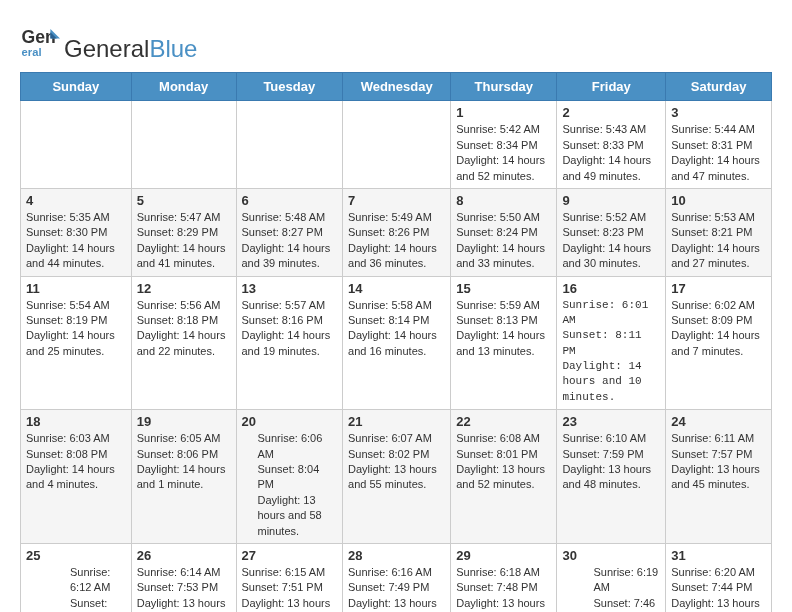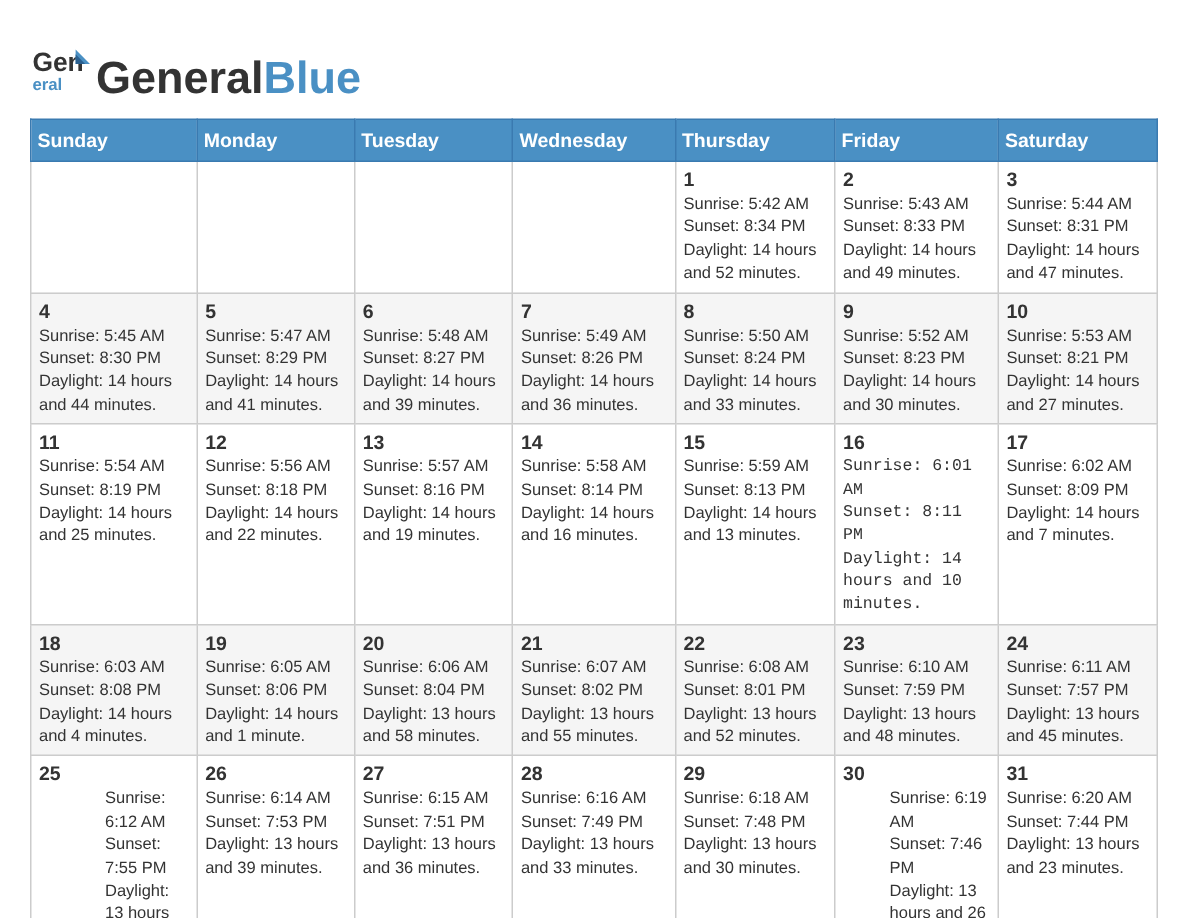--- a/index.html
+++ b/index.html
@@ -14,22 +14,22 @@
       display: flex;
       justify-content: space-between;
       align-items: flex-start;
       margin-bottom: 10px;
     }
     .logo {
       display: flex;
       align-items: center;
     }
     .logo-text {
-      font-size: 30px;
-      font-weight: bold;
+      font-size: 24px;
+      font-weight: normal;
       color: #333;
       line-height: 1.1;
       margin-top: 16px;
     }
     .logo-text span {
       color: #4a90c4;
     }
     .logo-icon {
       width: 40px;
       height: 40px;
@@ -50,21 +50,21 @@
     table {
       width: 100%;
       border-collapse: collapse;
     }
     thead tr th {
       background-color: #4a90c4;
       color: white;
       font-size: 13px;
       font-weight: bold;
       padding: 6px 4px;
-      text-align: left;
+      text-align: center;
       border: 1px solid #3a7ab0;
     }
     tbody tr td {
       border: 1px solid #ccc;
       vertical-align: top;
       padding: 4px 5px;
       font-size: 10.5px;
       color: #333;
       width: 113px;
       min-height: 80px;
@@ -141,21 +141,21 @@
         <td>
           <div class="day-num">3</div>
           <div class="day-info" style="white-space: pre-line;">Sunrise: 5:44 AM
 Sunset: 8:31 PM
 Daylight: 14 hours and 47 minutes.</div>
         </td>
       </tr>
       <tr>
         <td>
           <div class="day-num">4</div>
-          <div class="day-info" style="white-space: pre-line;">Sunrise: 5:45 AM
+          <div class="day-info" style="white-space: pre-line;">Sunrise: 5:35 AM
 Sunset: 8:30 PM
 Daylight: 14 hours and 44 minutes.</div>
         </td>
         <td>
           <div class="day-num">5</div>
           <div class="day-info" style="white-space: pre-line;">Sunrise: 5:47 AM
 Sunset: 8:29 PM
 Daylight: 14 hours and 41 minutes.</div>
         </td>
         <td>
@@ -241,21 +241,21 @@
 Daylight: 14 hours and 4 minutes.</div>
         </td>
         <td>
           <div class="day-num">19</div>
           <div class="day-info" style="white-space: pre-line;">Sunrise: 6:05 AM
 Sunset: 8:06 PM
 Daylight: 14 hours and 1 minute.</div>
         </td>
         <td>
           <div class="day-num">20</div>
-          <div class="day-info" style="white-space: pre-line;">Sunrise: 6:06 AM
+          <div class="day-info" style="white-space: pre-line; margin-left: 16px;">Sunrise: 6:06 AM
 Sunset: 8:04 PM
 Daylight: 13 hours and 58 minutes.</div>
         </td>
         <td>
           <div class="day-num">21</div>
           <div class="day-info" style="white-space: pre-line;">Sunrise: 6:07 AM
 Sunset: 8:02 PM
 Daylight: 13 hours and 55 minutes.</div>
         </td>
         <td>

